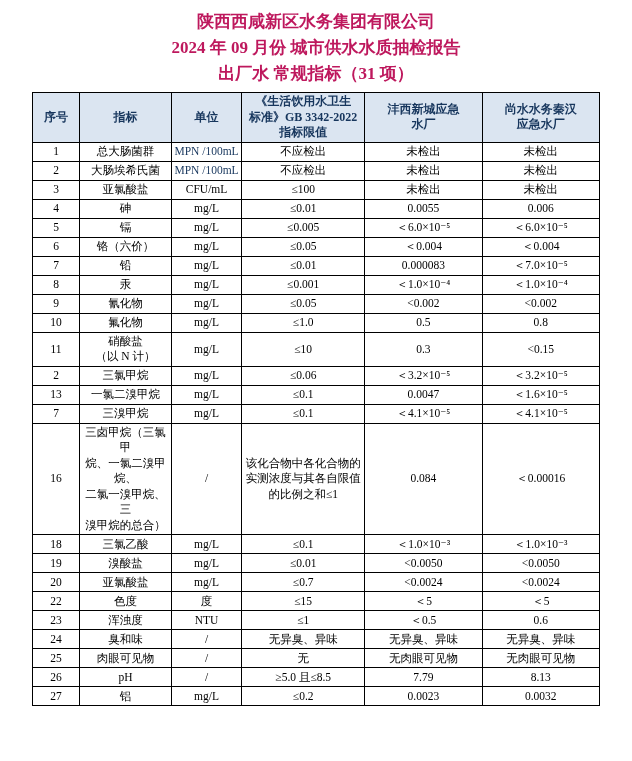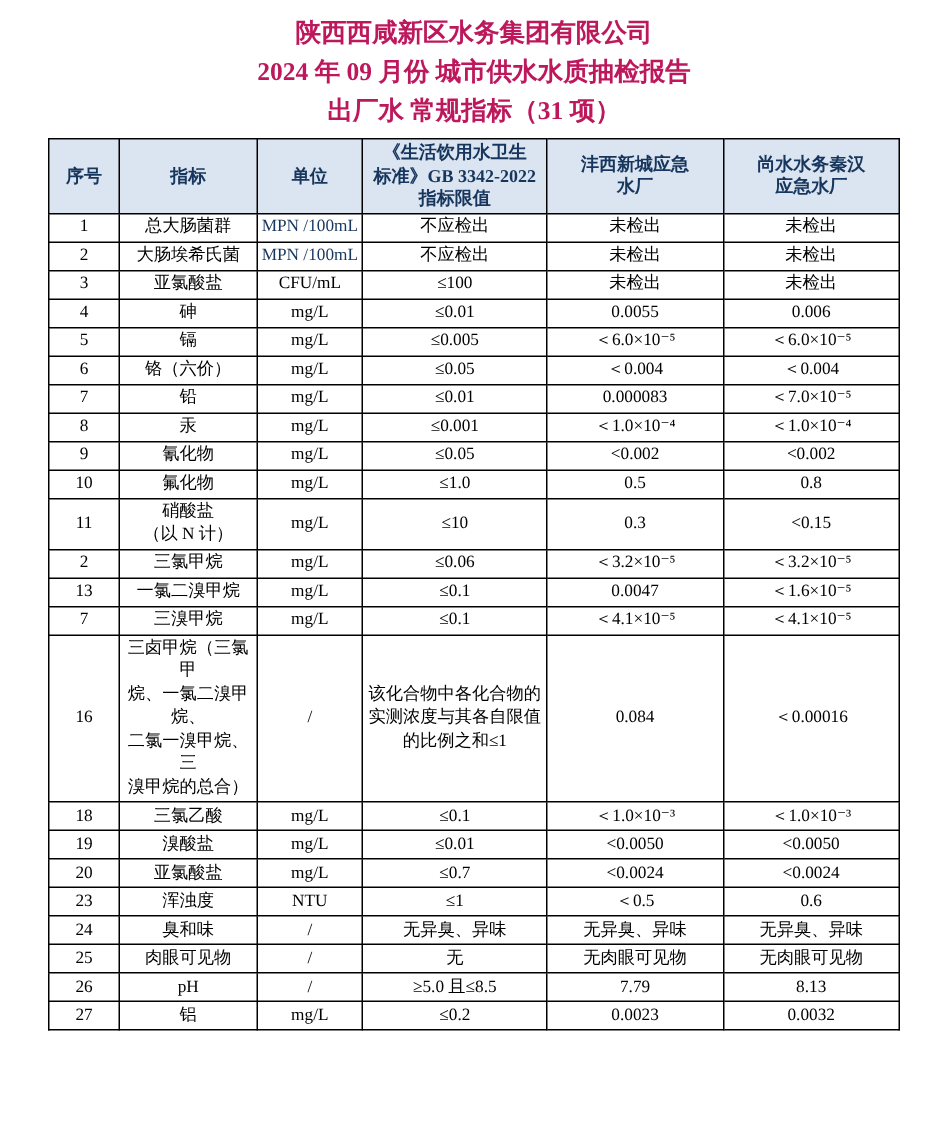--- a/index.html
+++ b/index.html
@@ -240,20 +240,28 @@
         </tr>
         <tr>
           <td>20</td>
           <td>亚氯酸盐</td>
           <td>mg/L</td>
           <td>≤0.7</td>
           <td>&lt;0.0024</td>
           <td>&lt;0.0024</td>
         </tr>
         <tr>
+          <td>22</td>
+          <td>色度</td>
+          <td>度</td>
+          <td>≤15</td>
+          <td>＜5</td>
+          <td>＜5</td>
+        </tr>
+        <tr>
           <td>23</td>
           <td>浑浊度</td>
           <td>NTU</td>
           <td>≤1</td>
           <td>＜0.5</td>
           <td>0.6</td>
         </tr>
         <tr>
           <td>24</td>
           <td>臭和味</td>

